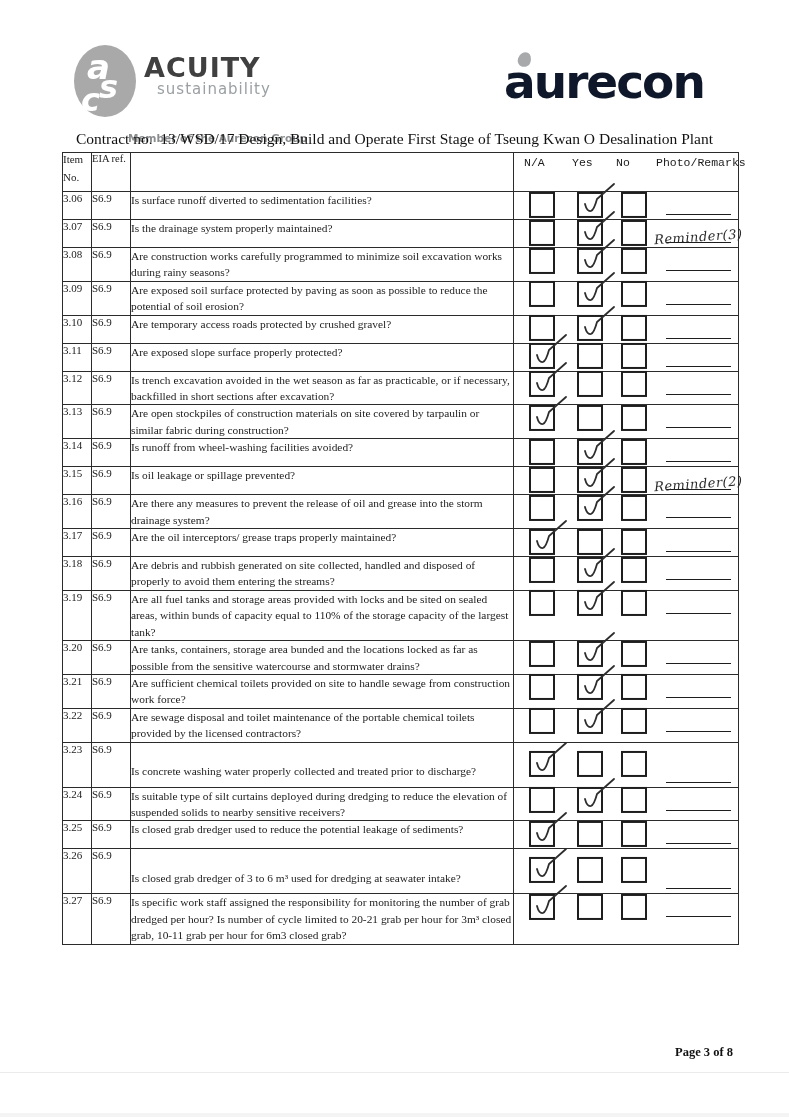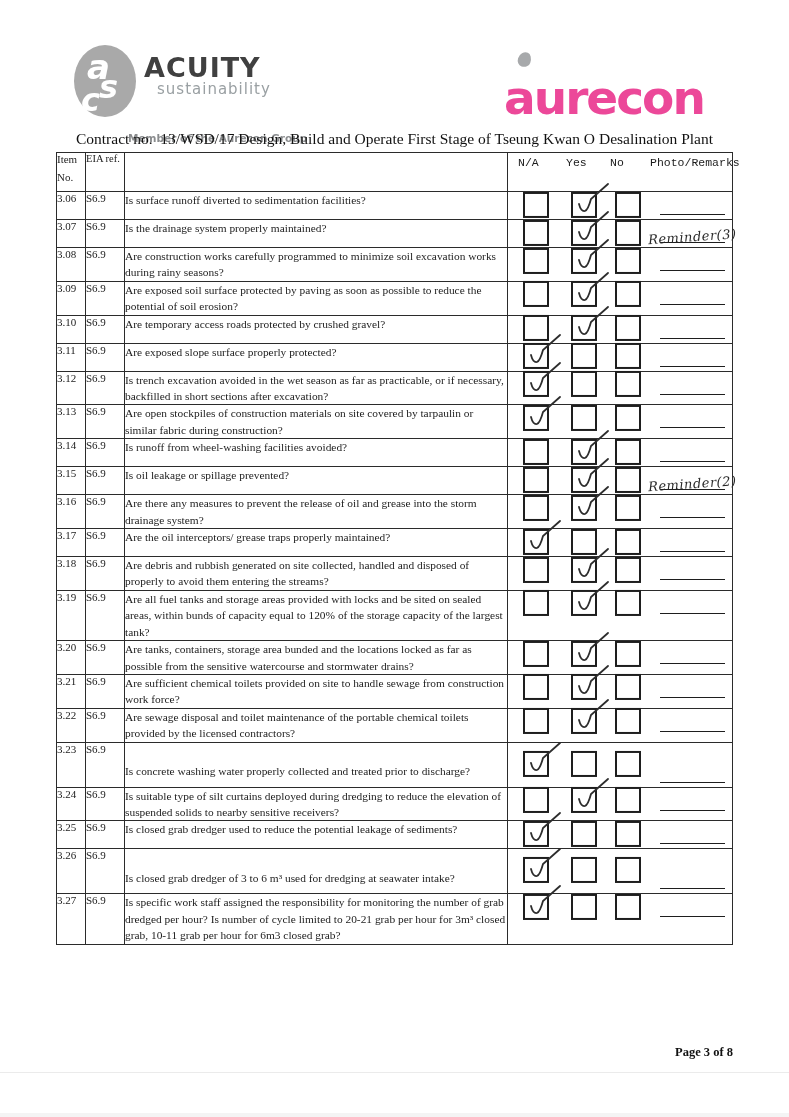--- a/index.html
+++ b/index.html
@@ -14,30 +14,30 @@
   
   .acuity{position:absolute;left:72px;top:43px;width:210px;}
   .acuity-top{display:flex;align-items:flex-start;}
   .acuity-emblem{flex:0 0 auto;}
   .acuity-words{margin-left:6px;margin-top:12px;font-family:"DejaVu Sans", sans-serif;}
   .acuity-name{font-size:27px;font-weight:bold;color:#404040;letter-spacing:1px;line-height:26px;}
   .acuity-sub{font-size:15px;color:#9aa0a3;letter-spacing:1px;margin-left:13px;line-height:16px;}
   .acuity-member{font-family:"DejaVu Sans", sans-serif;font-size:10.5px;font-weight:bold;color:#8a8c8e;margin-top:9px;margin-left:56px;white-space:nowrap;}
   .aurecon{position:absolute;right:55px;top:52px;width:230px;height:64px;}
   .aurecon-drop{position:absolute;left:14px;top:0px;width:13px;height:15px;background:#a7a9ab;border-radius:58% 42% 55% 45%/55% 60% 40% 45%;transform:rotate(18deg);}
-  .aurecon-word{position:absolute;left:0;top:20px;font-family:"DejaVu Sans", sans-serif;font-weight:bold;font-size:47px;letter-spacing:-2px;color:#ec4899;line-height:52px;}
+  .aurecon-word{position:absolute;left:0;top:4px;font-family:"DejaVu Sans", sans-serif;font-weight:bold;font-size:47px;letter-spacing:-2px;color:#0f172a;line-height:52px;}
   
   .doc-title{
     position:absolute;left:0;top:130px;width:100%;
     text-align:center;font-weight:normal;font-size:15.5px;
     white-space:pre-wrap;color:#111;
   }
   
   table.checklist{
-    position:absolute;left:56px;top:152px;width:676px;
+    position:absolute;left:62px;top:152px;width:676px;
     border-collapse:collapse;table-layout:fixed;
   }
   table.checklist td,table.checklist th{
     border:1.8px solid #2b2b2b;
     padding:0;vertical-align:top;
     font-weight:normal;text-align:left;
   }
   col.c1{width:29px;} col.c2{width:39px;} col.c3{width:383px;} col.c4{width:225px;}
   th.h-item,th.h-eia{font-size:11px;padding:2px 2px 0 3px;height:38px;}
   th.h-eia{font-size:10.5px;}
@@ -360,21 +360,21 @@
                 </svg>
               </span>
               <span class="cb cb-no"></span>
               <span class="remark-underline"></span>
             </div>
           </td>
         </tr>
         <tr>
           <td class="c-item">3.19</td>
           <td class="c-eia">S6.9</td>
-          <td class="c-q">Are all fuel tanks and storage areas provided with locks and be sited on sealed areas, within bunds of capacity equal to 120% of the storage capacity of the largest tank?</td>
+          <td class="c-q">Are all fuel tanks and storage areas provided with locks and be sited on sealed areas, within bunds of capacity equal to 110% of the storage capacity of the largest tank?</td>
           <td class="c-checks">
             <div class="checks-wrap">
               <span class="cb cb-na"></span>
               <span class="cb cb-yes">
                 <svg class="tick" viewBox="0 0 38 36">
                   <path d="M6 23 Q8 31 12 30 Q15 29 18 18 L35 3" fill="none" stroke="#2d2d2d" stroke-width="1.8" stroke-linecap="round"></path>
                 </svg>
               </span>
               <span class="cb cb-no"></span>
               <span class="remark-underline"></span>

